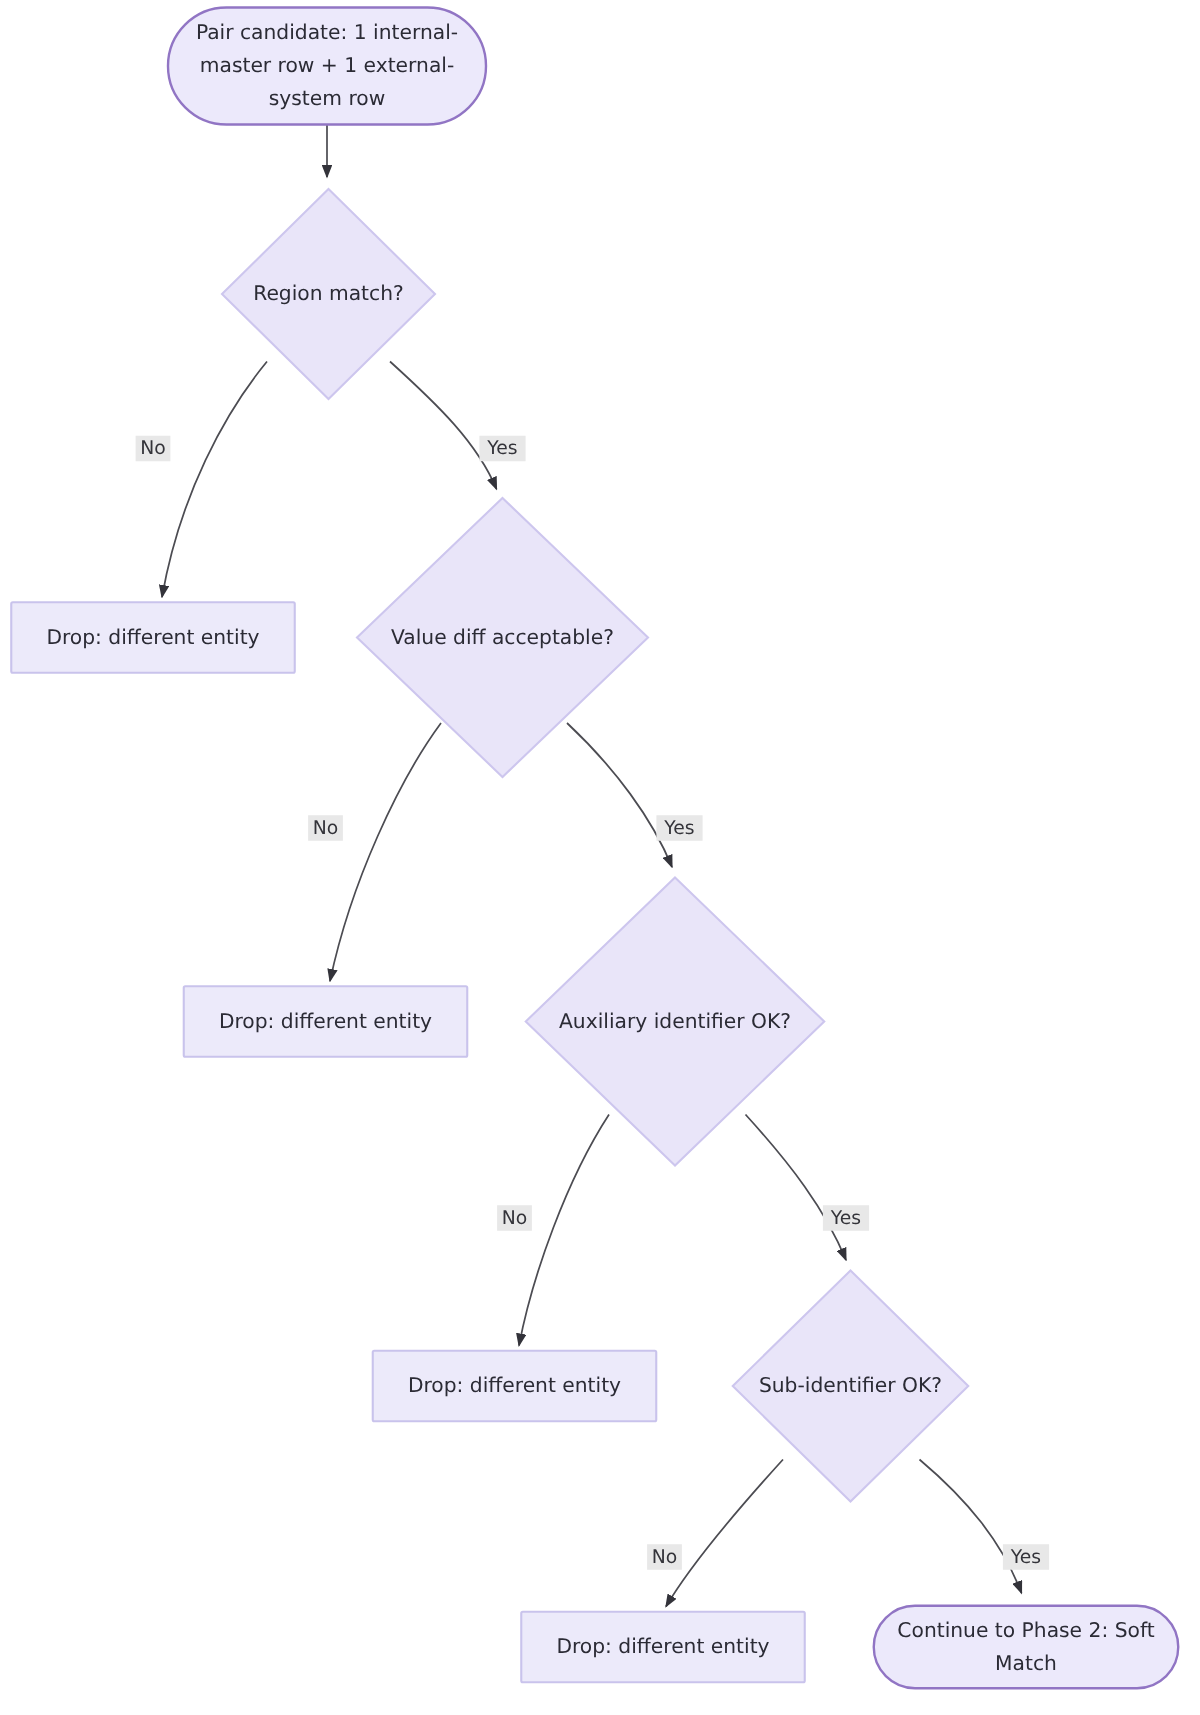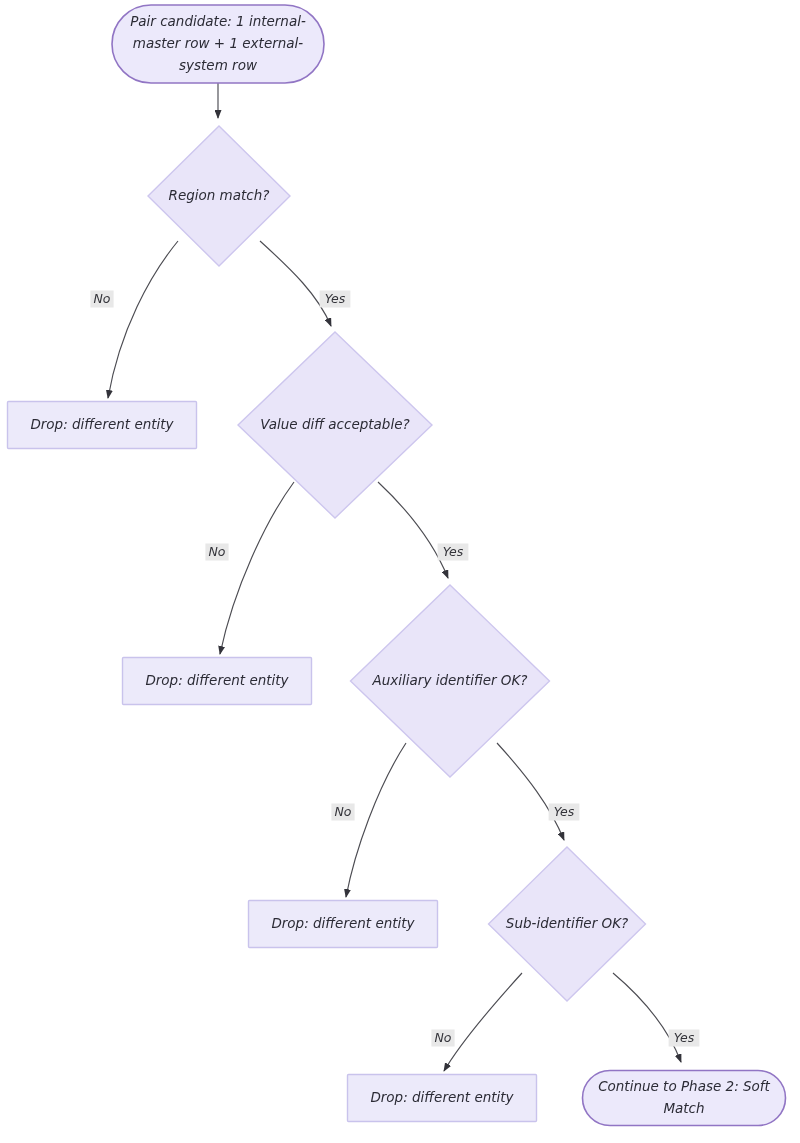--- a/index.html
+++ b/index.html
@@ -11,21 +11,20 @@
   body {
     width: 800px;
     height: 1143px;
     font-family: "DejaVu Sans", "Liberation Sans", sans-serif;
     overflow: hidden;
   }
   #flowchart-root {
     position: relative;
     width: 800px;
     height: 1143px;
-    font-style: italic;
   }
   svg#flow-svg {
     display: block;
     width: 800px;
     height: 1143px;
   }
   .node-shape-stadium {
     fill: #ece9fb;
     stroke: #9175c4;
     stroke-width: 1.6px;

